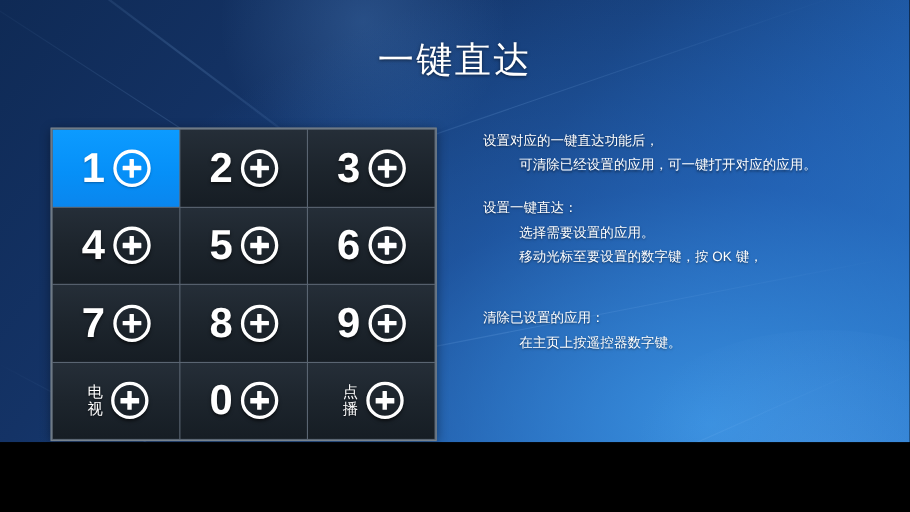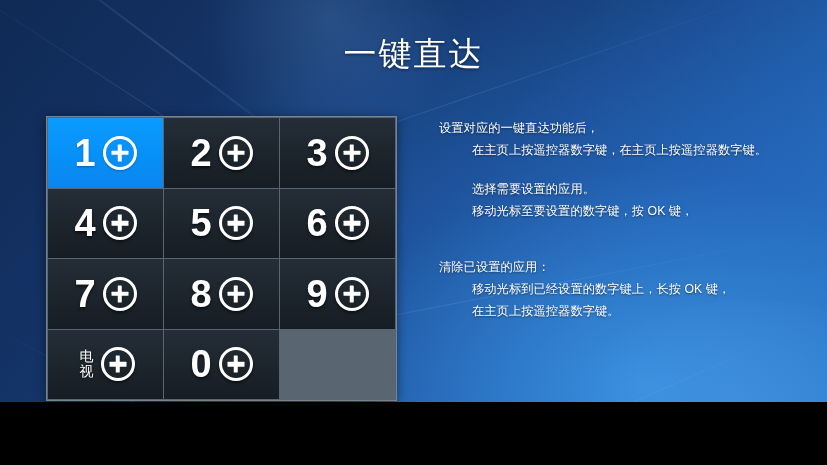--- a/index.html
+++ b/index.html
@@ -215,31 +215,35 @@
         <span class="plus-icon"></span>
       </div>
       <div class="key">
         <span class="key-word">电视</span>
         <span class="plus-icon"></span>
       </div>
       <div class="key">
         <span class="key-num">0</span>
         <span class="plus-icon"></span>
       </div>
+      <div class="key">
+        <span class="key-word">点播</span>
+        <span class="plus-icon"></span>
+      </div>
     </div>
 
   <div class="desc" id="desc">
       <div class="para">
         <div class="line">设置对应的一键直达功能后，</div>
-        <div class="line indent">在主页上按遥控器数字键，在主页上按遥控器数字键。</div>
+        <div class="line indent">可清除已经设置的应用，可一键打开对应的应用。</div>
       </div>
       <div class="para">
+        <div class="line">设置一键直达：</div>
         <div class="line indent">选择需要设置的应用。</div>
         <div class="line indent">移动光标至要设置的数字键，按 OK 键，</div>
       </div>
       <div class="para">
         <div class="line">清除已设置的应用：</div>
-        <div class="line indent">移动光标到已经设置的数字键上，长按 OK 键，</div>
         <div class="line indent">在主页上按遥控器数字键。</div>
       </div>
     </div>
 
 </div>
 
 </body></html>

